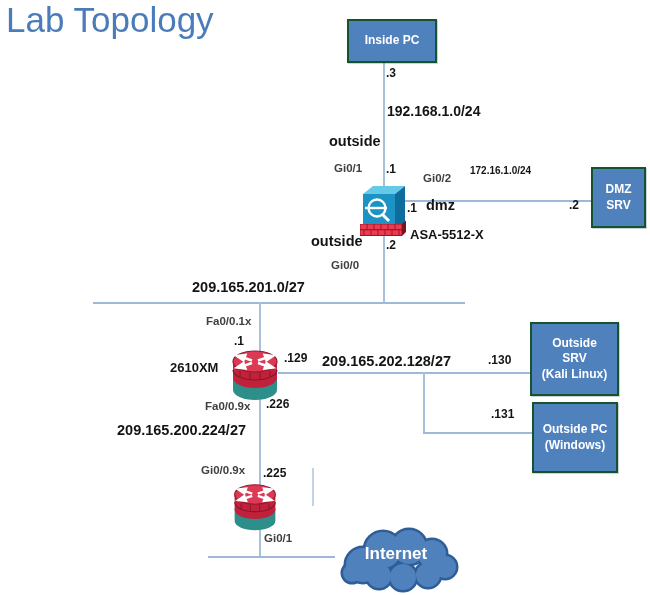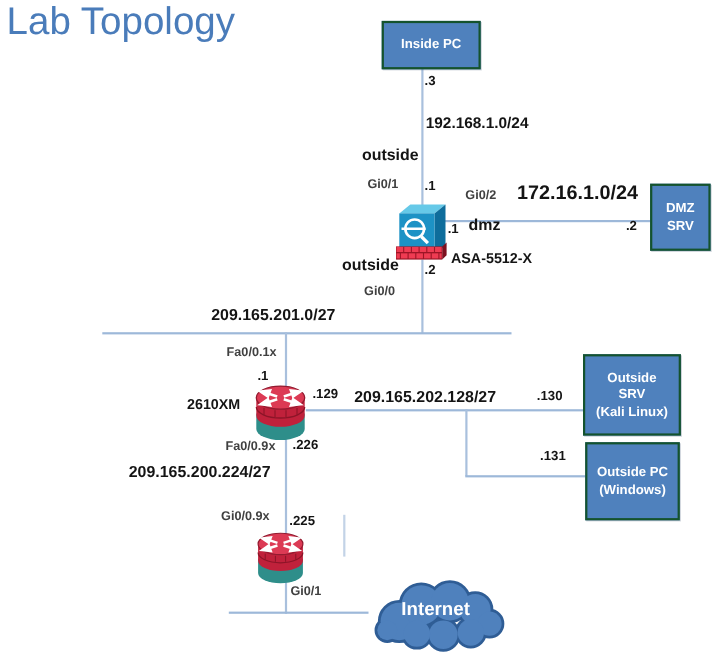--- a/index.html
+++ b/index.html
@@ -164,21 +164,21 @@
     </g>
   </svg>
   <div class="cloud-label">Internet</div>
 
   <span class="lbl" style="left:386px;top:66px;">.3</span>
   <span class="lbl ip" style="left:387px;top:103px;">192.168.1.0/24</span>
   <span class="lbl zone" style="left:329px;top:133px;">outside</span>
   <span class="iface" style="left:334px;top:162px;">Gi0/1</span>
   <span class="lbl" style="left:386px;top:162px;">.1</span>
   <span class="iface" style="left:423px;top:172px;">Gi0/2</span>
-  <span class="lbl ip" style="left:470px;top:165px;font-size:18px;">172.16.1.0/24</span>
+  <span class="lbl ip" style="left:470px;top:165px;font-size:10px;">172.16.1.0/24</span>
   <span class="lbl" style="left:407px;top:201px;">.1</span>
   <span class="lbl zone" style="left:426px;top:197px;">dmz</span>
   <span class="lbl" style="left:569px;top:198px;">.2</span>
   <span class="lbl dev" style="left:410px;top:227px;">ASA-5512-X</span>
   <span class="lbl zone" style="left:311px;top:233px;">outside</span>
   <span class="lbl" style="left:386px;top:238px;">.2</span>
   <span class="iface" style="left:331px;top:259px;">Gi0/0</span>
   <span class="lbl ip" style="left:192px;top:279px;font-size:14.5px;">209.165.201.0/27</span>
   <span class="iface" style="left:206px;top:315px;">Fa0/0.1x</span>
   <span class="lbl" style="left:234px;top:334px;">.1</span>

